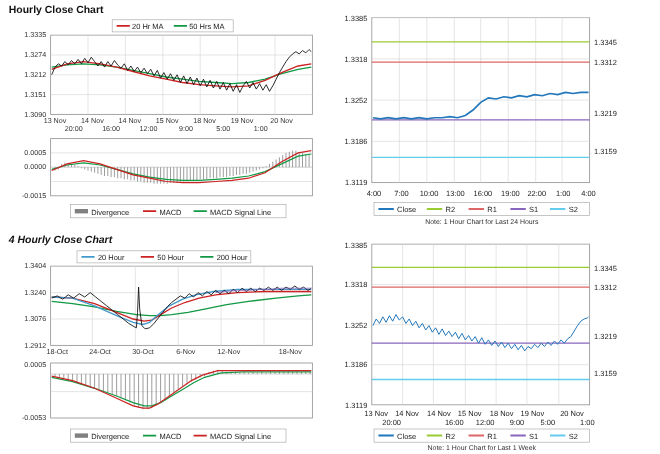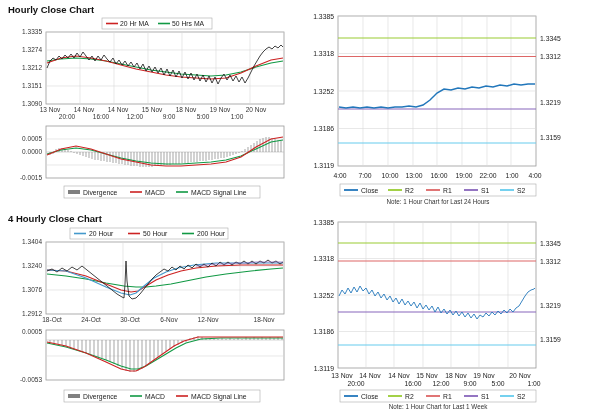--- a/index.html
+++ b/index.html
@@ -244,21 +244,21 @@
         <line x1="168" y1="180" x2="182" y2="180" stroke="#8866bb" stroke-width="1.8"></line>
         <text class="legend-text" x="185" y="183">S1</text>
         <line x1="204" y1="180" x2="218" y2="180" stroke="#66ccee" stroke-width="1.8"></line>
         <text class="legend-text" x="221" y="183">S2</text>
 
         <text class="note-text" x="142" y="194" text-anchor="middle">Note: 1 Hour Chart for Last 24 Hours</text>
       </g>
     </svg>
   </div>
 
-  <div class="section-title" style="left:8px;top:213px;">4 Hourly Close Chart</div>
+  <div class="section-title" style="left:8px;top:213px;font-style:italic;">4 Hourly Close Chart</div>
 
   <div class="panel" style="left:6px;top:226px;">
     <svg width="286" height="104" viewBox="0 0 286 104">
       <g>
         <rect x="64" y="2" width="158" height="11" fill="#ffffff" stroke="#aaaaaa" stroke-width=".6"></rect>
         <line x1="68" y1="7.5" x2="80" y2="7.5" stroke="#4499cc" stroke-width="1.6"></line>
         <text class="legend-text" x="83" y="10">20 Hour</text>
         <line x1="122" y1="7.5" x2="134" y2="7.5" stroke="#cc2222" stroke-width="1.6"></line>
         <text class="legend-text" x="137" y="10">50 Hour</text>
         <line x1="176" y1="7.5" x2="188" y2="7.5" stroke="#119944" stroke-width="1.6"></line>

